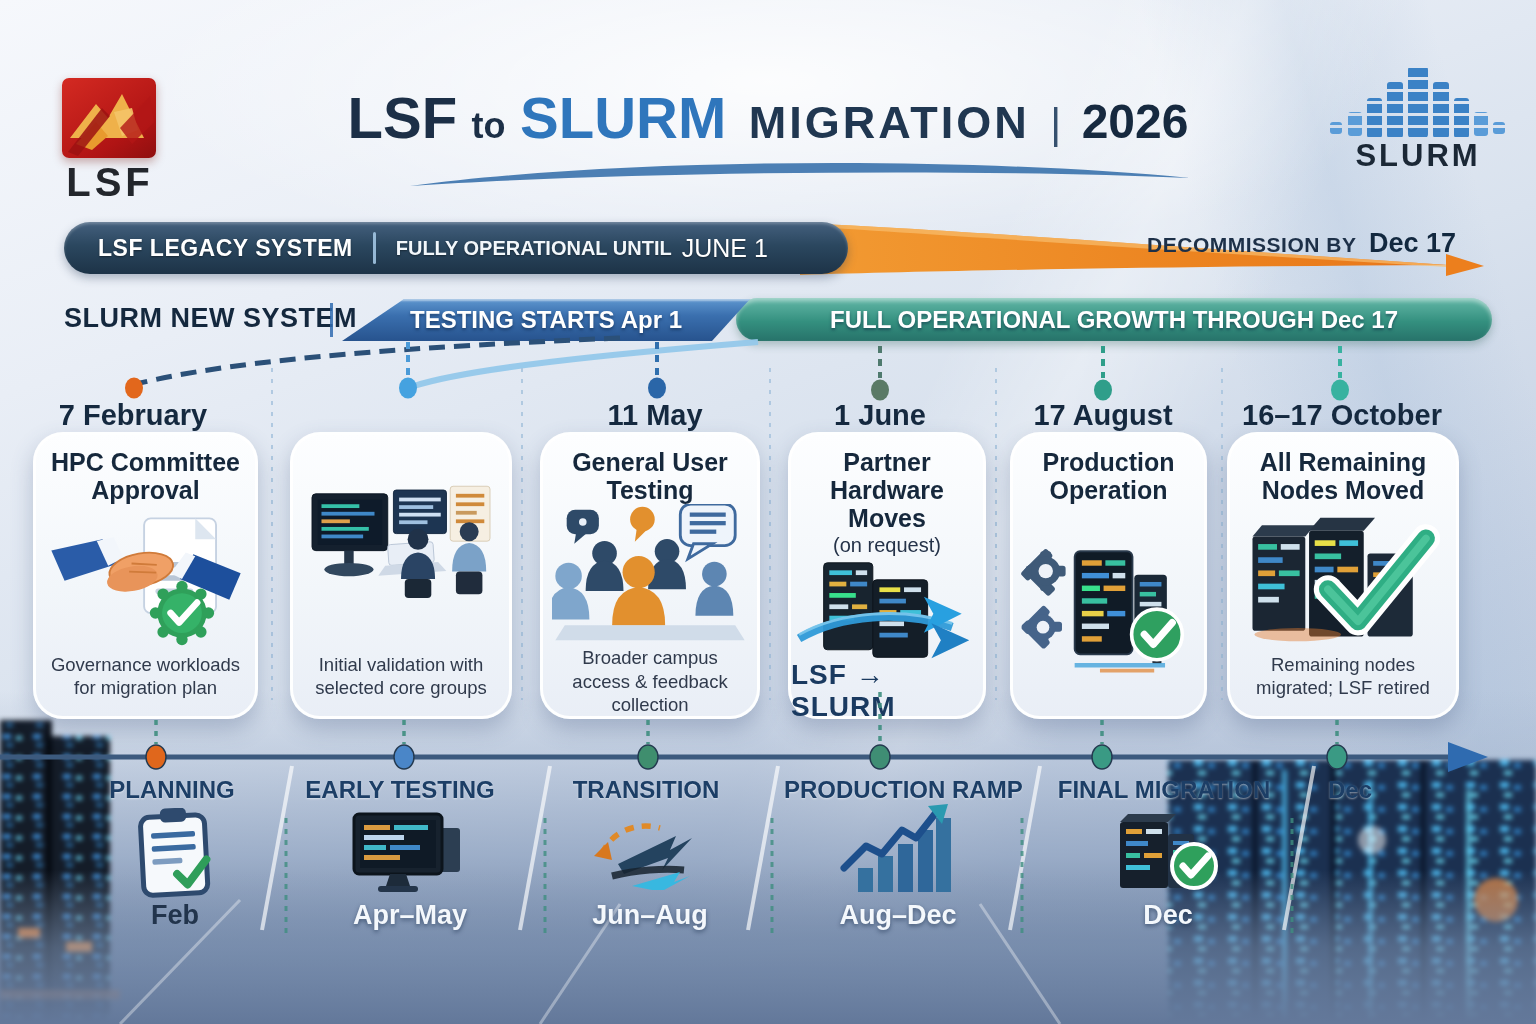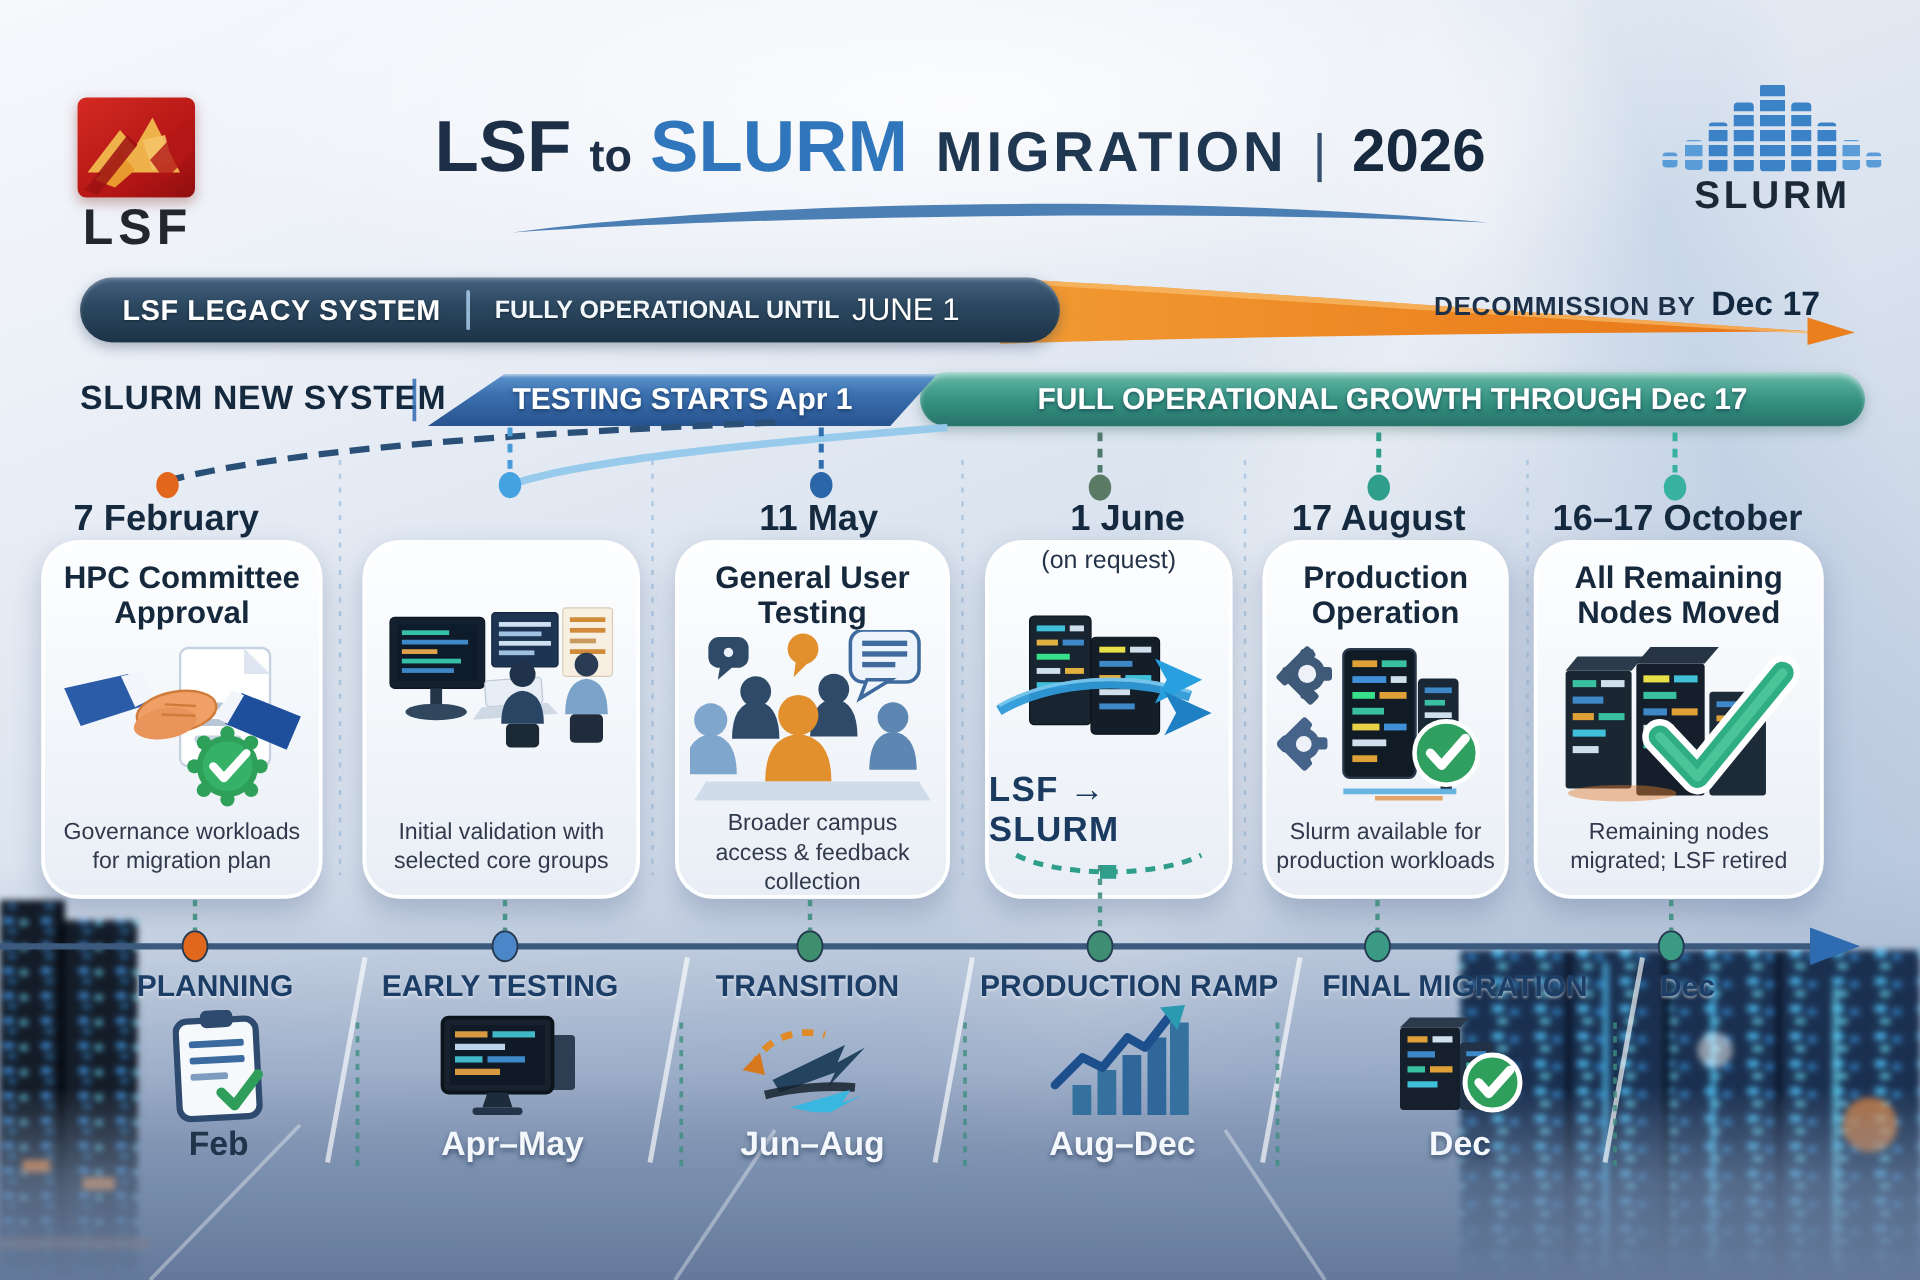--- a/index.html
+++ b/index.html
@@ -177,21 +177,21 @@
     <ellipse cx="134" cy="388" rx="9" ry="10.5" fill="#e2671c"></ellipse>
     <ellipse cx="408" cy="388" rx="9" ry="10.5" fill="#45a2e0"></ellipse>
     <ellipse cx="657" cy="388" rx="9" ry="10.5" fill="#2a66a8"></ellipse>
     <ellipse cx="880" cy="390" rx="9" ry="10.5" fill="#5a7a66"></ellipse>
     <ellipse cx="1103" cy="390" rx="9" ry="10.5" fill="#2f9e8a"></ellipse>
     <ellipse cx="1340" cy="390" rx="9" ry="10.5" fill="#38b2a0"></ellipse>
   </svg>
 
   <div class="abs date-label" style="left:23px;width:220px;">7 February</div>
   <div class="abs date-label" style="left:545px;width:220px;">11 May</div>
-  <div class="abs date-label" style="left:728px;width:220px;text-align:right;">1 June</div>
+  <div class="abs date-label" style="left:770px;width:220px;">1 June</div>
   <div class="abs date-label" style="left:993px;width:220px;">17 August</div>
   <div class="abs date-label" style="left:1212px;width:260px;">16–17 October</div>
 
   <div class="abs card" style="left:33px;width:225px;">
     <div class="title">HPC Committee Approval</div>
     <div class="art">
       <svg width="196" height="142" viewBox="0 0 200 150">
         <rect x="98" y="12" width="76" height="100" rx="7" fill="#ffffff" stroke="#c6d2e2" stroke-width="2"></rect>
         <polygon points="152,12 174,34 152,34" fill="#dde6f0"></polygon>
         <rect x="110" y="58" width="54" height="6" rx="3" fill="#b9c6d6"></rect>
@@ -294,20 +294,21 @@
         <path d="M148,118 q0,-30 20,-32 q20,2 20,32 z" fill="#5d86b2"></path>
         <circle cx="88" cy="72" r="17" fill="#e2902e"></circle>
         <path d="M60,128 q0,-38 28,-40 q28,2 28,40 z" fill="#e2902e"></path>
         <polygon points="10,128 190,128 200,144 0,144" fill="#c3d2e2" opacity=".7"></polygon>
       </svg>
     </div>
     <div class="desc">Broader campus access &amp; feedback collection</div>
   </div>
 
   <div class="abs card" style="left:788px;width:198px;">
+    <div class="title">Partner Hardware Moves</div>
     <div class="subtitle">(on request)</div>
     <div class="art" style="padding-top:2px;">
       <svg width="180" height="104" viewBox="0 0 186 110">
         <g>
           <rect x="26" y="4" width="52" height="92" rx="4" fill="#18242f" stroke="#0d151d"></rect>
           <rect x="32" y="12" width="24" height="5" fill="#3fc0d8"></rect>
             <rect x="60" y="12" width="12" height="5" fill="#cfe0ec"></rect>
           <rect x="32" y="24" width="18" height="5" fill="#e0b040"></rect>
             <rect x="54" y="24" width="18" height="5" fill="#3f88c8"></rect>
           <rect x="32" y="36" width="28" height="5" fill="#38e08c"></rect>
@@ -376,21 +377,20 @@
         <rect x="134" y="42" width="24" height="5" fill="#3f88c8"></rect>
           <rect x="134" y="53" width="18" height="5" fill="#38c0a0"></rect>
         <rect x="134" y="64" width="24" height="5" fill="#cfe0ec"></rect>
         <rect x="148" y="118" width="10" height="14" fill="#25323f"></rect>
         <circle cx="153" cy="100" r="28" fill="#2fa060" stroke="#ffffff" stroke-width="4"></circle>
         <path d="M139,100 l10,11 l21,-24" stroke="#ffffff" stroke-width="8" fill="none" stroke-linecap="round" stroke-linejoin="round"></path>
         <path d="M62,134 h100" stroke="#2e9ad8" stroke-width="5" opacity=".7"></path>
         <path d="M90,140 h60" stroke="#e0822e" stroke-width="4" opacity=".7"></path>
       </svg>
     </div>
-    <div class="desc">Slurm available for production workloads</div>
   </div>
 
   <div class="abs card" style="left:1227px;width:232px;">
     <div class="title">All Remaining Nodes Moved</div>
     <div class="art">
       <svg width="210" height="132" viewBox="0 0 216 140">
         <polygon points="12,26 68,26 78,14 22,14" fill="#2c3b4c"></polygon>
         <rect x="12" y="26" width="56" height="100" rx="3" fill="#1b2633"></rect>
         <rect x="18" y="34" width="20" height="6" fill="#38c0a0"></rect>
           <rect x="42" y="34" width="20" height="6" fill="#cfe0ec"></rect>

